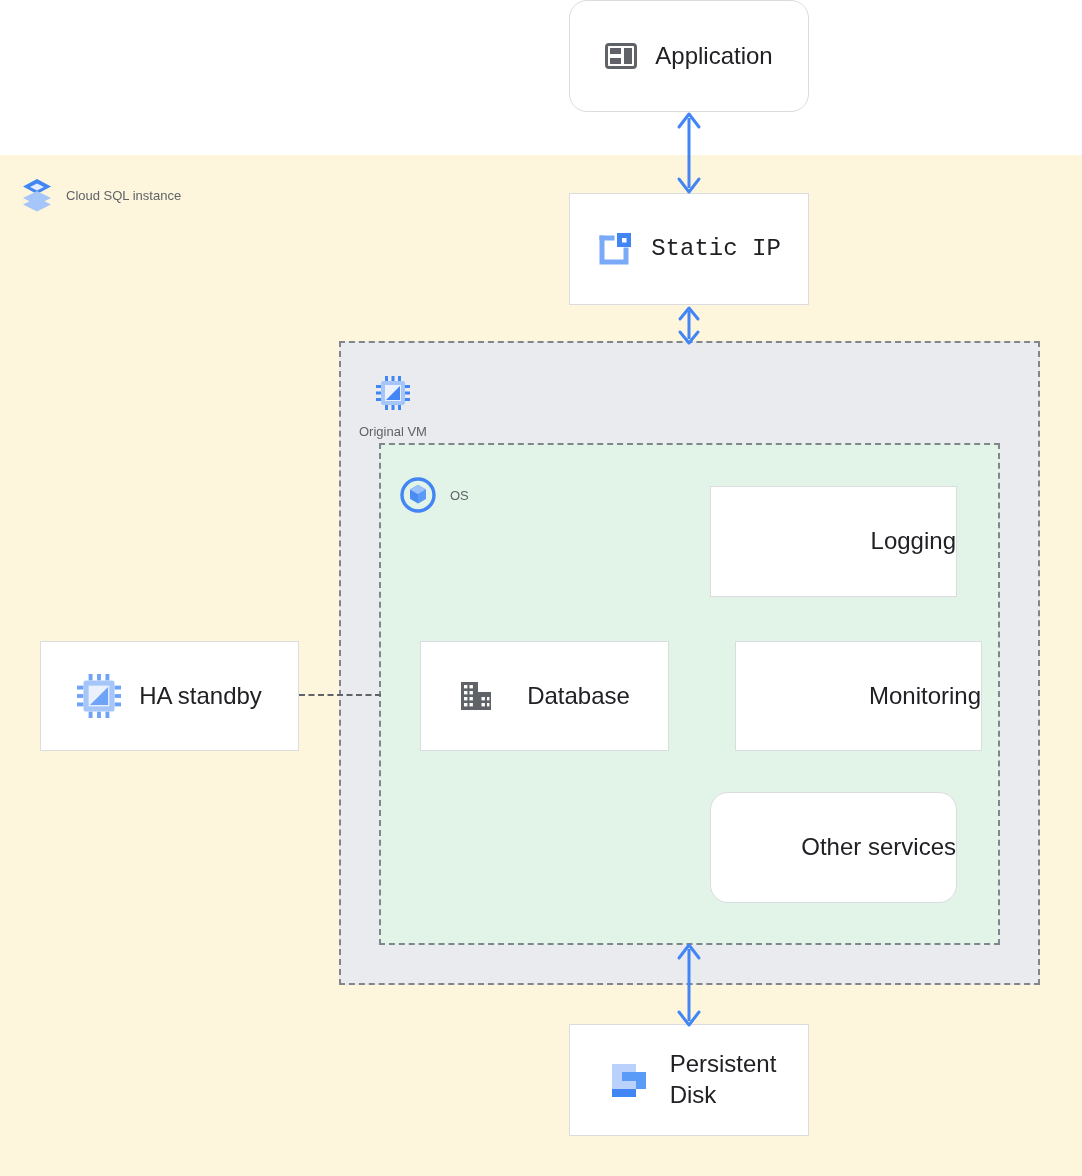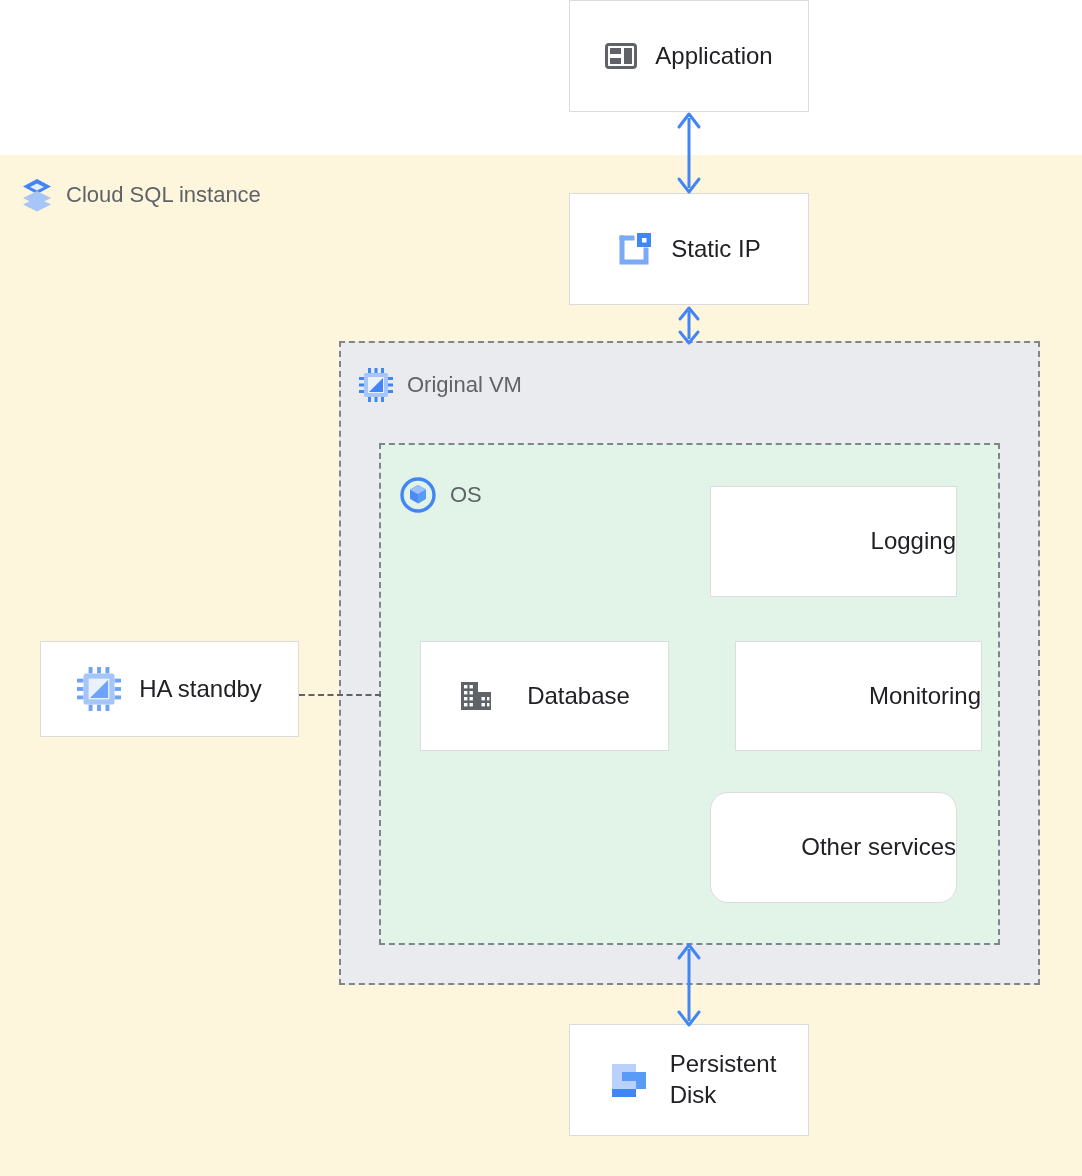--- a/index.html
+++ b/index.html
@@ -50,26 +50,26 @@
   }
 
   
   .container-header {
     position: absolute;
     display: flex;
     align-items: center;
     gap: 14px;
   }
   .container-header .hdr-label {
-    font-size: 22px;
+    font-size: 13px;
     color: #5f6368;
     white-space: nowrap;
   }
   .hdr-cloudsql { left: 22px; top: 178px; }
-  .hdr-vm       { left: 359px; top: 368px; }
+  .hdr-vm       { left: 359px; top: 376px; flex-direction: column; }
   .hdr-os       { left: 400px; top: 477px; align-items: center; }
 
   
   .node {
     position: absolute;
     background: #ffffff;
     border: 1px solid #dadce0;
     box-sizing: border-box;
     display: flex;
     align-items: center;
@@ -77,23 +77,23 @@
   }
   .node.centered { justify-content: flex-end; }
   .node.iconed   { justify-content: center; }
   .node-label {
     font-size: 24px;
     color: #202124;
     line-height: 1.28;
     white-space: pre-line;
   }
 
-  .node-application { left: 569px; top: 0px;    width: 240px; height: 112px; }
-  .node-staticip    { left: 569px; top: 193px;  width: 240px; height: 112px; }
-  .node-hastandby   { left: 40px;  top: 641px;  width: 259px; height: 96px; }
+  .node-application { left: 569px; top: 0px;    width: 240px; height: 112px; border-radius: 18px; }
+  .node-staticip    { left: 569px; top: 193px;  width: 240px; height: 112px; font-family: Liberation Mono, monospace; }
+  .node-hastandby   { left: 40px;  top: 641px;  width: 259px; height: 110px; }
   .node-database    { left: 420px; top: 641px;  width: 249px; height: 110px; gap: 34px; }
   .node-logging     { left: 710px; top: 486px;  width: 247px; height: 111px; }
   .node-monitoring  { left: 735px; top: 641px;  width: 247px; height: 110px; }
   .node-otherserv   { left: 710px; top: 792px;  width: 247px; height: 111px; border-radius: 18px; }
   .node-pdisk       { left: 569px; top: 1024px; width: 240px; height: 112px; padding-left: 8px; }
 
   .node-pdisk { gap: 20px; }
 
   
   .icon {

